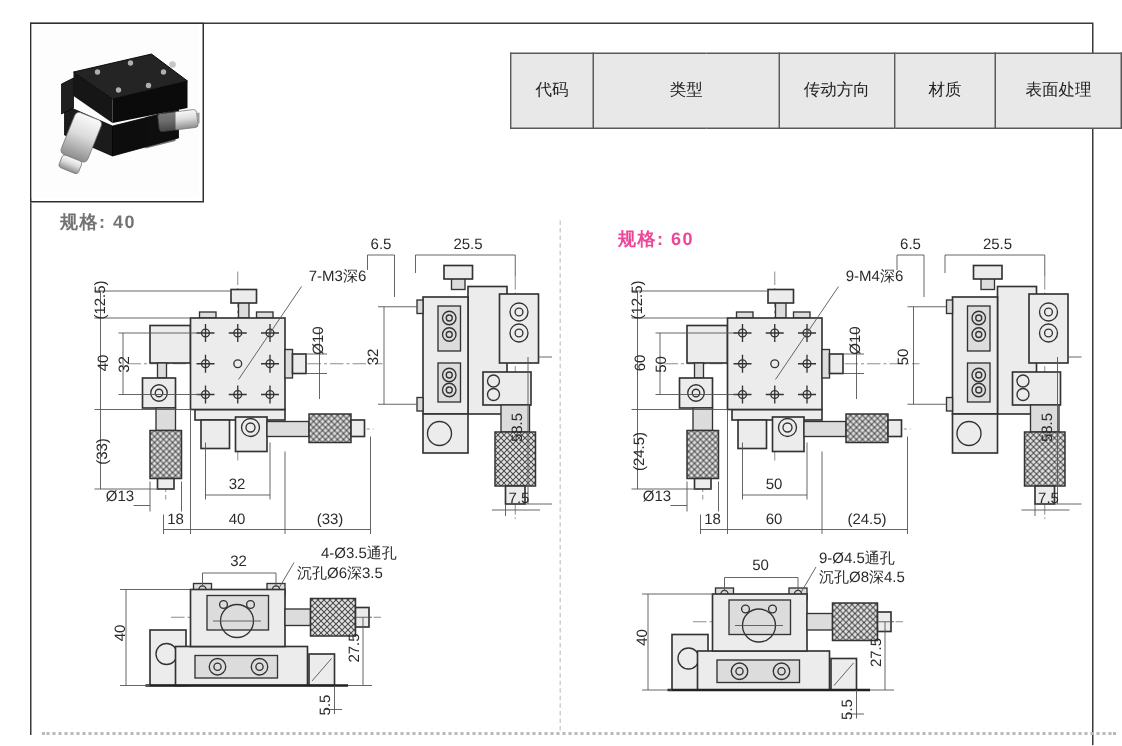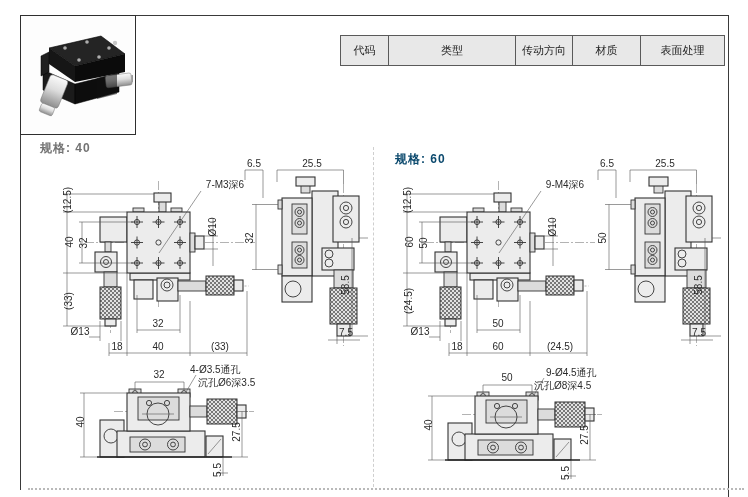--- a/index.html
+++ b/index.html
@@ -7,21 +7,21 @@
         font-family:"Liberation Sans",sans-serif;}
   
   .rule{position:absolute;background:#3a3a3a;}
   .rule-dotted{position:absolute;border-top:2px dotted #b9b9b9;height:0;}
   .rule-dashed{position:absolute;border-left:1px dashed #cfcfcf;width:0;}
   
   .photo-box{position:absolute;left:20px;top:15px;width:114px;height:118px;border:1px solid #2f2f2f;background:#fff;}
   
   .spec-table{position:absolute;left:340px;top:35px;border-collapse:collapse;table-layout:fixed;}
   .spec-table td,.spec-table th{border:1px solid #5a5a5a;font-size:11px;font-weight:normal;
-       text-align:center;padding:6px;height:17px;line-height:17px;color:#222;overflow:hidden;white-space:nowrap;}
+       text-align:center;padding:16px;height:17px;line-height:17px;color:#222;overflow:hidden;white-space:nowrap;}
   .spec-table th{background:#e8e8e8;}
   .spec-table td{background:#fff;}
   .code-cell{font-weight:bold;}
   
   .sec-title{position:absolute;font-size:12px;font-weight:bold;letter-spacing:1px;}
   
   .view{position:absolute;}
   .view svg.art{position:absolute;left:0;top:0;overflow:visible;}
   .dim{position:absolute;font-size:10px;color:#2b2b2b;white-space:nowrap;
        transform:translate(-50%,-50%);line-height:1;}
@@ -275,21 +275,21 @@
       <th>代码</th>
       <th colspan="2">类型</th>
       <th>传动方向</th>
       <th>材质</th>
       <th>表面处理</th>
     </tr>
   </tbody>
     </table>
 
   <div class="sec-title" style="left:40px;top:140px;color:#737373">规格: 40</div>
-  <div class="sec-title" style="left:395px;top:151px;color:#0c4a6e">规格: 60</div>
+  <div class="sec-title" style="left:412px;top:151px;color:#ec4899">规格: 60</div>
 
   <div class="view" style="left:55px;top:175px;width:210px;height:190px">
     <svg class="art" width="210" height="190">
         <use href="#sym-front"></use>
       </svg>
     <span class="dim rot" style="left:13px;top:25px">(12.5)</span>
     <span class="dim rot" style="left:15px;top:67px">40</span>
     <span class="dim rot" style="left:29px;top:68px">32</span>
     <span class="dim" style="left:170px;top:10px">7-M3深6</span>
     <span class="dim rot" style="left:158px;top:52px">Ø10</span>
@@ -310,28 +310,28 @@
     <span class="dim rot" style="left:10px;top:80px">32</span>
     <span class="dim rot" style="left:106px;top:127px">58.5</span>
     <span class="dim" style="left:106px;top:175px">7.5</span>
   </div>
 
   <div class="view" style="left:70px;top:362px;width:230px;height:130px">
     <svg class="art" width="230" height="130">
         <use href="#sym-bottom"></use>
       </svg>
     <span class="dim" style="left:89px;top:13px">32</span>
-    <span class="dim ll" style="left:120px;top:8px">4-Ø3.5通孔</span>
+    <span class="dim ll" style="left:144px;top:8px">4-Ø3.5通孔</span>
     <span class="dim ll" style="left:128px;top:21px">沉孔Ø6深3.5</span>
     <span class="dim rot" style="left:11px;top:60px">40</span>
     <span class="dim rot" style="left:167px;top:70px">27.5</span>
     <span class="dim rot" style="left:148px;top:108px">5.5</span>
   </div>
 
-  <div class="view" style="left:395px;top:175px;width:210px;height:190px">
+  <div class="view" style="left:413px;top:175px;width:210px;height:190px">
     <svg class="art" width="210" height="190">
         <use href="#sym-front"></use>
       </svg>
     <span class="dim rot" style="left:13px;top:25px">(12.5)</span>
     <span class="dim rot" style="left:15px;top:67px">60</span>
     <span class="dim rot" style="left:29px;top:68px">50</span>
     <span class="dim" style="left:170px;top:10px">9-M4深6</span>
     <span class="dim rot" style="left:158px;top:52px">Ø10</span>
     <span class="dim rot" style="left:14px;top:126px">(24.5)</span>
     <span class="dim" style="left:25px;top:157px">Ø13</span>
@@ -351,19 +351,19 @@
     <span class="dim rot" style="left:106px;top:127px">58.5</span>
     <span class="dim" style="left:106px;top:175px">7.5</span>
   </div>
 
   <div class="view" style="left:418px;top:365px;width:230px;height:130px">
     <svg class="art" width="230" height="130">
         <use href="#sym-bottom"></use>
       </svg>
     <span class="dim" style="left:89px;top:13px">50</span>
     <span class="dim ll" style="left:128px;top:8px">9-Ø4.5通孔</span>
-    <span class="dim ll" style="left:116px;top:21px">沉孔Ø8深4.5</span>
+    <span class="dim ll" style="left:128px;top:21px">沉孔Ø8深4.5</span>
     <span class="dim rot" style="left:11px;top:60px">40</span>
     <span class="dim rot" style="left:167px;top:70px">27.5</span>
     <span class="dim rot" style="left:148px;top:108px">5.5</span>
   </div>
 
 </div>
 
 </body></html>

